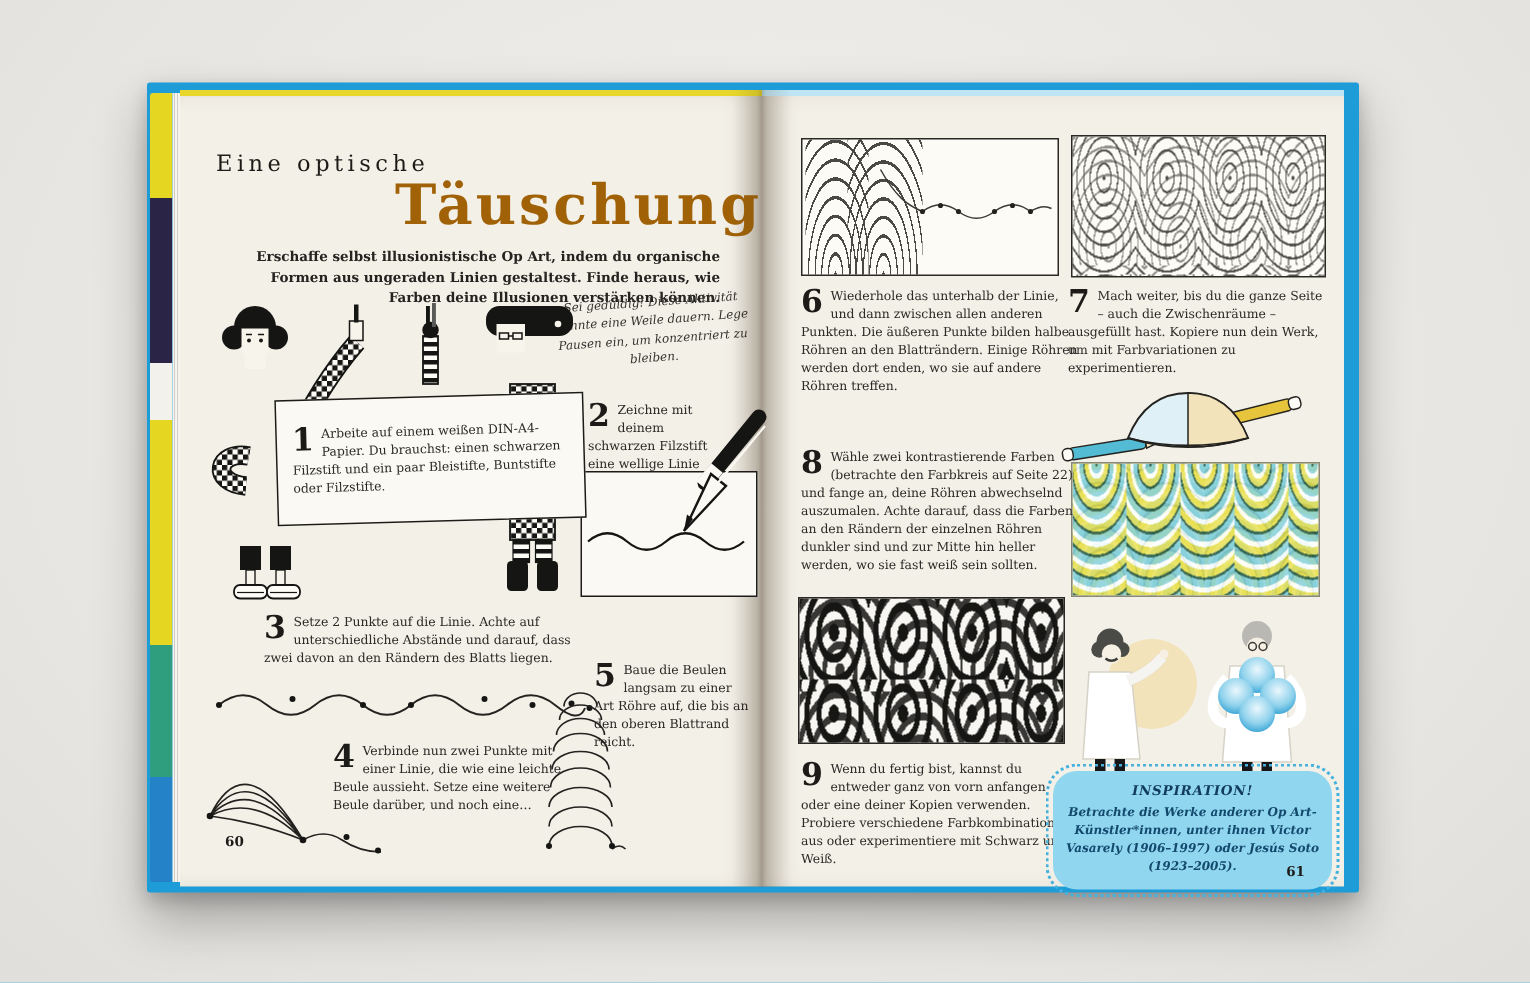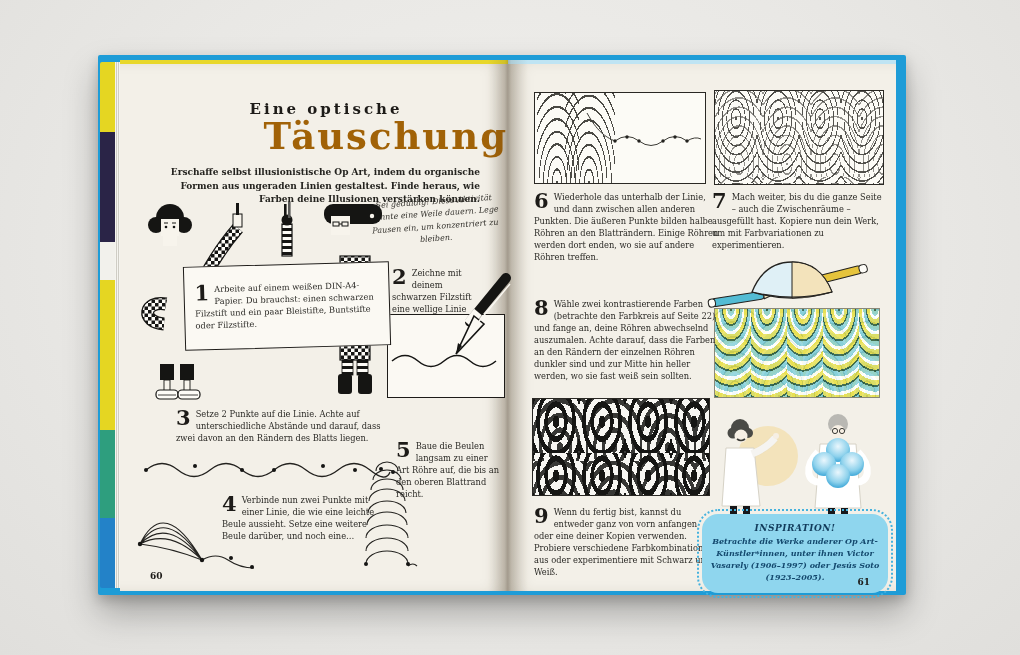--- a/index.html
+++ b/index.html
@@ -16,21 +16,21 @@
   
   .stack-right{position:absolute;right:12px;top:7px;width:5px;height:526px;
     background:repeating-linear-gradient(to right,#e8f5fb 0 1px,#9ed4ec 1px 2px);}
   .pages{position:absolute;left:22px;top:5px;width:776px;height:531px;display:flex;}
   .page{width:388px;height:100%;position:relative;background:#f3f0e8;box-sizing:border-box;}
   .page-left{border-top:4px solid #e8d72a;box-shadow:inset -16px 0 20px -12px rgba(60,45,20,.38);}
   .page-right{border-top:4px solid #bfe4f3;box-shadow:inset 16px 0 20px -12px rgba(60,45,20,.34);}
   .spine{position:absolute;left:368px;top:0;width:40px;height:100%;pointer-events:none;
     background:linear-gradient(to right, rgba(0,0,0,0) 0%, rgba(70,55,30,.14) 42%, rgba(60,45,25,.26) 50%, rgba(70,55,30,.14) 58%, rgba(0,0,0,0) 100%);}
   
-  .kicker{position:absolute;left:0;right:0;top:36px;text-align:center;font-weight:bold;font-size:15px;letter-spacing:3px;color:#1d1b18;margin-left:24px;}
+  .kicker{position:absolute;left:0;right:0;top:36px;text-align:left;font-weight:normal;font-size:15px;letter-spacing:3px;color:#1d1b18;margin-left:24px;}
   .big-title{position:absolute;left:0;right:0;top:50px;text-align:right;font-weight:bold;font-size:37px;letter-spacing:2px;color:#a16207;}
   .intro{position:absolute;left:28px;width:332px;top:102px;text-align:right;font-weight:bold;font-size:9px;line-height:1.5;color:#24231f;}
   .note{position:absolute;left:244px;top:132px;width:142px;font-style:italic;font-size:8px;line-height:1.55;text-align:center;color:#35332e;transform:rotate(-4deg);}
   .step{position:absolute;font-size:8.3px;line-height:1.45;color:#2b2a26;}
   .step-num{float:left;font-weight:bold;font-size:21px;line-height:17px;margin:1px 5px 0 0;color:#1d1b18;}
   .pagenum{position:absolute;font-weight:bold;font-size:9px;color:#1d1b18;}
   
   .ill{position:absolute;}
   .held-panel{position:absolute;left:64px;top:200px;width:206px;height:84px;background:#fbf9f3;border:1.4px solid #1d1b18;transform:rotate(-1.6deg);padding:8px 10px;box-sizing:border-box;z-index:3;}
   .held-panel .step{position:static;}
@@ -202,21 +202,21 @@
           <span class="step-num">5</span><span>Baue die Beulen langsam zu einer Art Röhre auf, die bis an den oberen Blattrand reicht.</span>
         </div>
 
         <svg class="ill" style="left:238px;top:392px;width:60px;height:116px" viewBox="0 0 60 116">
           <path d="M8,108 a21,13 0 0 1 42,0 M8,95 a21,13 0 0 1 42,0 M8,82 a21,13 0 0 1 42,0 M9,69 a20,13 0 0 1 40,0 M10,57 a19,12 0 0 1 38,0 M11,45 a18,12 0 0 1 36,0 M13,34 a16,11 0 0 1 32,0 M15,24 a14,10 0 0 1 28,0 M18,15 a11,9 0 0 1 22,0" fill="none" stroke="#23221f" stroke-width="1.1"></path>
           <path d="M50,110 q5,-4 9,0" fill="none" stroke="#23221f" stroke-width="1.1"></path>
           <circle cx="8" cy="108" r="2" fill="#151513"></circle>
             <circle cx="50" cy="108" r="2" fill="#151513"></circle>
         </svg>
 
-        <div class="pagenum" style="left:30px;bottom:10px">60</div>
+        <div class="pagenum" style="left:30px;bottom:24px">60</div>
       </div>
 
       <div class="page page-right">
 
         <div class="panel panelA">
           <svg width="169" height="89" viewBox="0 0 169 89" style="position:absolute;left:0;top:0">
             <path d="M52,20 C62,38 70,44 80,48 q12,-9 24,0 t24,0 t24,0 q8,-5 14,-2" fill="none" stroke="#3c3b36" stroke-width="1"></path>
             <circle cx="80" cy="48" r="1.7" fill="#23221f"></circle>
               <circle cx="104" cy="48" r="1.7" fill="#23221f"></circle>
             <circle cx="128" cy="48" r="1.7" fill="#23221f"></circle>

